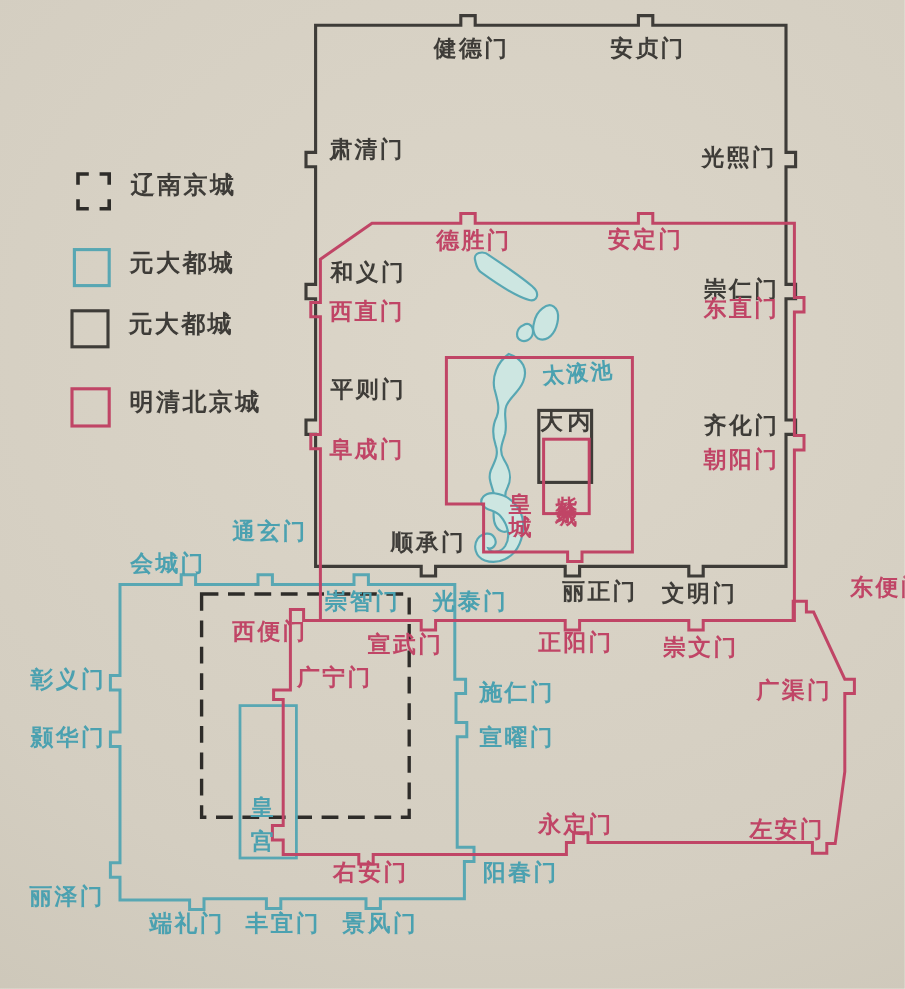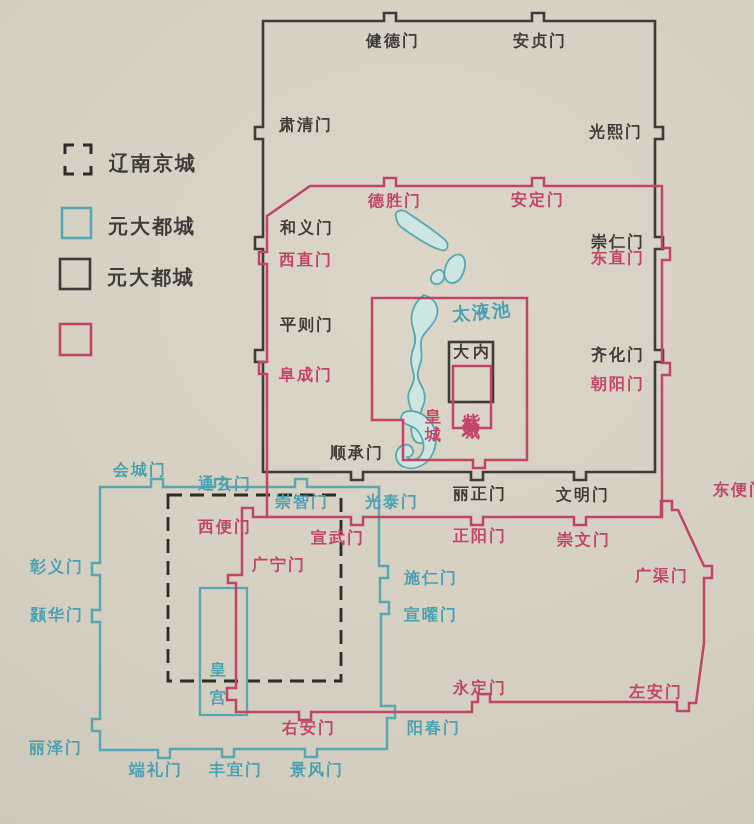--- a/index.html
+++ b/index.html
@@ -7,41 +7,41 @@
     position:relative;
     width:754px;height:824px;
     background:radial-gradient(130% 105% at 55% 35%, #dcd6c9 0%, #d4cec1 55%, #c6c0b1 100%);
     overflow:hidden;
     font-family:"DejaVu Sans", sans-serif;
   }
   .map-svg{position:absolute;left:0;top:0;}
   .lbl{
     position:absolute;
     transform:translate(-50%,-50%);
-    font-size:16px;
+    font-size:19px;
     font-weight:600;
     letter-spacing:2px;
     white-space:nowrap;
     line-height:1;
   }
   .lbl.black{color:#3e3c38;}
   .lbl.red{color:#c04566;}
   .lbl.cyan{color:#4ba1b0;}
   .lbl.vert{
     writing-mode:vertical-rl;
     text-orientation:upright;
     white-space:normal;
     letter-spacing:4px;
   }
   .lbl.small{font-size:18px;}
   .tilt{transform:translate(-50%,-50%) rotate(-5deg);}
   .legend-row{
     position:absolute;
     display:flex;
-    align-items:flex-end;
+    align-items:flex-start;
     gap:15px;
   }
   .legend-row .lab{
     font-size:20px;
     font-weight:600;
     letter-spacing:2px;
     color:#3e3c38;
     white-space:nowrap;
   }
 </style>
@@ -106,54 +106,55 @@
     <div class="legend-row" style="left:58px;top:257px;">
       <svg width="34" height="34">
         <rect x="2" y="2" width="30" height="30" fill="none" stroke="#3e3c38" stroke-width="2.6"></rect>
       </svg>
       <span class="lab">元大都城</span>
     </div>
     <div class="legend-row" style="left:58px;top:322px;">
       <svg width="35" height="35">
         <rect x="2" y="2" width="31" height="31" fill="none" stroke="#c04566" stroke-width="2.6"></rect>
       </svg>
+      <span class="lab">明清北京城</span>
     </div>
   </div>
 
   <span class="lbl black" style="left:393px;top:41px">健德门</span>
   <span class="lbl black" style="left:540px;top:41px">安贞门</span>
   <span class="lbl black" style="left:306px;top:125px">肃清门</span>
   <span class="lbl black" style="left:616px;top:132px">光熙门</span>
   <span class="lbl black" style="left:307px;top:228px">和义门</span>
   <span class="lbl black" style="left:618px;top:242px">崇仁门</span>
   <span class="lbl black" style="left:307px;top:325px">平则门</span>
   <span class="lbl black" style="left:618px;top:355px">齐化门</span>
   <span class="lbl black" style="left:357px;top:453px">顺承门</span>
-  <span class="lbl black" style="left:480px;top:494px">丽正门</span>
+  <span class="lbl black" style="left:500px;top:494px">丽正门</span>
   <span class="lbl black" style="left:583px;top:495px">文明门</span>
 
   <span class="lbl red" style="left:395px;top:201px">德胜门</span>
   <span class="lbl red" style="left:538px;top:200px">安定门</span>
   <span class="lbl red" style="left:306px;top:260px">西直门</span>
   <span class="lbl red" style="left:618px;top:258px">东直门</span>
   <span class="lbl red" style="left:306px;top:375px">阜成门</span>
   <span class="lbl red" style="left:618px;top:384px">朝阳门</span>
   <span class="lbl red" style="left:338px;top:538px">宣武门</span>
   <span class="lbl red" style="left:480px;top:536px">正阳门</span>
   <span class="lbl red" style="left:584px;top:540px">崇文门</span>
   <span class="lbl red" style="left:740px;top:490px">东便门</span>
   <span class="lbl red" style="left:662px;top:576px">广渠门</span>
   <span class="lbl red" style="left:656px;top:692px">左安门</span>
   <span class="lbl red" style="left:480px;top:688px">永定门</span>
   <span class="lbl red" style="left:309px;top:728px">右安门</span>
   <span class="lbl red" style="left:225px;top:527px">西便门</span>
   <span class="lbl red" style="left:279px;top:565px">广宁门</span>
 
   <span class="lbl cyan" style="left:140px;top:470px">会城门</span>
-  <span class="lbl cyan" style="left:225px;top:484px">通玄门</span>
+  <span class="lbl cyan" style="left:225px;top:444px">通玄门</span>
   <span class="lbl cyan" style="left:302px;top:502px">崇智门</span>
   <span class="lbl cyan" style="left:392px;top:502px">光泰门</span>
   <span class="lbl cyan" style="left:57px;top:567px">彰义门</span>
   <span class="lbl cyan" style="left:57px;top:615px">颢华门</span>
   <span class="lbl cyan" style="left:56px;top:748px">丽泽门</span>
   <span class="lbl cyan" style="left:156px;top:770px">端礼门</span>
   <span class="lbl cyan" style="left:236px;top:770px">丰宜门</span>
   <span class="lbl cyan" style="left:317px;top:770px">景风门</span>
   <span class="lbl cyan" style="left:431px;top:578px">施仁门</span>
   <span class="lbl cyan" style="left:431px;top:615px">宣曜门</span>

